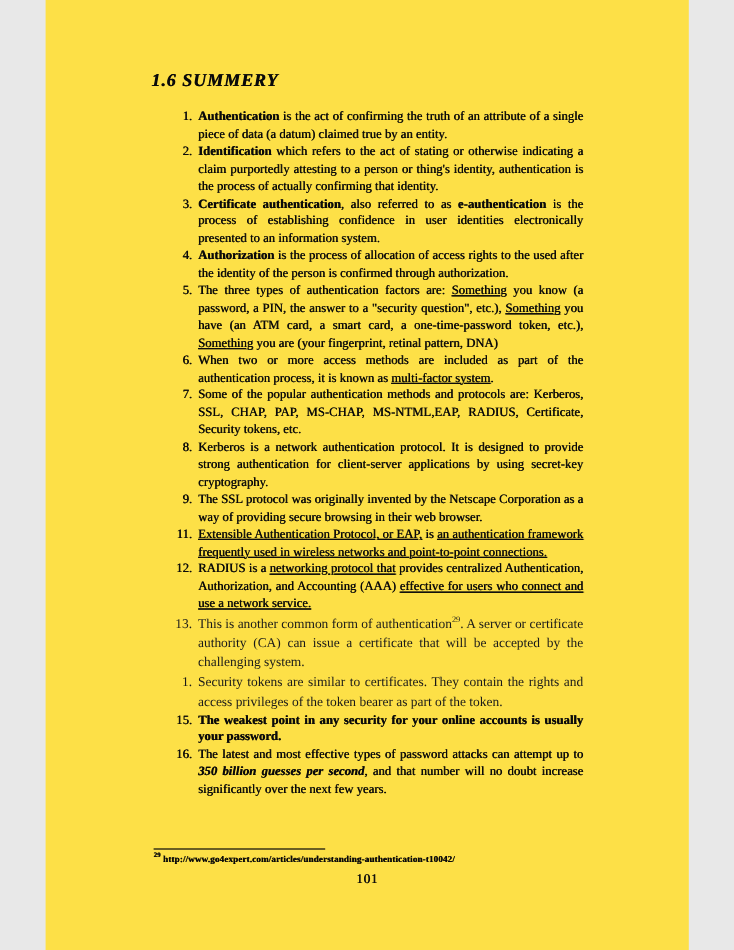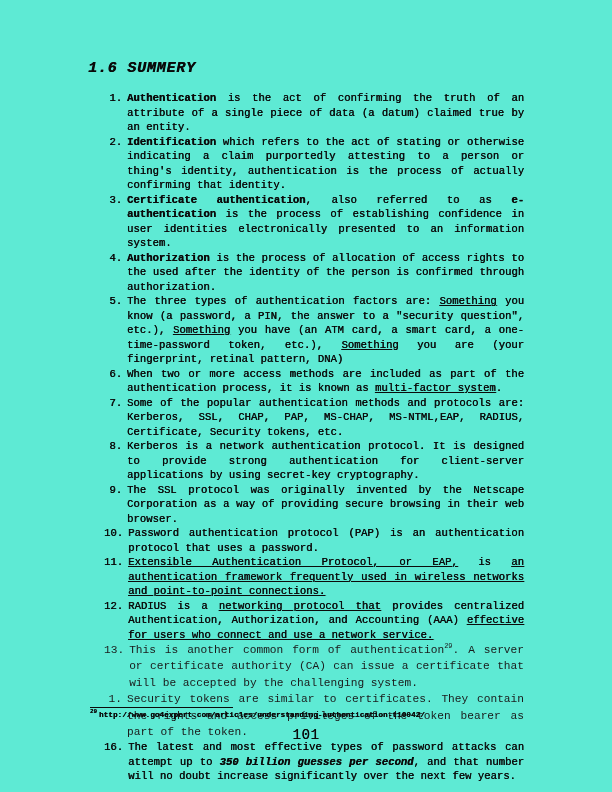--- a/index.html
+++ b/index.html
@@ -2,25 +2,25 @@
 <html><head>
 <meta charset="utf-8">
 <style>
   html, body {
     margin: 0;
     padding: 0;
     background: #e8e8e8;
   }
   .page {
     position: relative;
-    width: 612px;
+    width: 536px;
     height: 792px;
     margin: 0 auto;
-    background: #5eead4;
-    font-family: Liberation Mono, monospace;
+    background: #fde047;
+    font-family: Liberation Serif, serif;
     color: #0b0b0b;
     overflow: hidden;
   }
   .heading {
     position: absolute;
     left: 88px;
     top: 60px;
     margin: 0;
     font-size: 15px;
     font-weight: bold;
@@ -88,21 +88,21 @@
   .footnote sup {
     font-size: 5.6px;
     margin-right: 2px;
   }
   .page-number {
     position: absolute;
     left: 0;
     right: 0;
     top: 727px;
     text-align: center;
-    font-size: 14px;
+    font-size: 11px;
     letter-spacing: 0.6px;
     color: #0b0b0b;
     text-shadow: 0.3px 0 0 #0b0b0b;
   }
 </style>
 </head>
 <body>
 
 <div class="page">
 
@@ -139,38 +139,38 @@
       </div>
       <div class="item heavy">
         <span class="num">8.</span>
         <span class="txt"><span>Kerberos is a network authentication protocol. It is designed to provide strong authentication for client-server applications by using secret-key cryptography.</span></span>
       </div>
       <div class="item heavy">
         <span class="num">9.</span>
         <span class="txt"><span>The SSL protocol was originally invented by the Netscape Corporation as a way of providing secure browsing in their web browser.</span></span>
       </div>
       <div class="item heavy">
-        <span class="num">10.</span>
-        <span class="txt"><span>Password authentication protocol (PAP) is an authentication protocol that uses a password.</span></span>
-      </div>
-      <div class="item heavy">
         <span class="num">11.</span>
         <span class="txt"><span class="u">Extensible Authentication Protocol, or EAP,</span><span> is </span><span class="u">an authentication framework frequently used in wireless networks and point-to-point connections.</span></span>
       </div>
       <div class="item heavy">
         <span class="num">12.</span>
         <span class="txt"><span>RADIUS is a </span><span class="u">networking protocol that</span><span> provides centralized Authentication, Authorization, and Accounting (AAA) </span><span class="u">effective for users who connect and use a network service.</span></span>
       </div>
       <div class="item light">
         <span class="num">13.</span>
         <span class="txt"><span>This is another common form of authentication</span><sup>29</sup><span>. A server or certificate authority (CA) can issue a certificate that will be accepted by the challenging system.</span></span>
       </div>
       <div class="item light">
         <span class="num">1.</span>
         <span class="txt"><span>Security tokens are similar to certificates. They contain the rights and access privileges of the token bearer as part of the token.</span></span>
+      </div>
+      <div class="item heavy">
+        <span class="num">15.</span>
+        <span class="txt"><span class="b">The weakest point in any security for your online accounts is usually your password.</span></span>
       </div>
       <div class="item heavy">
         <span class="num">16.</span>
         <span class="txt"><span>The latest and most effective types of password attacks can attempt up to </span><span class="b i">350 billion guesses per second</span><span>, and that number will no doubt increase significantly over the next few years.</span></span>
       </div>
     </div>
 
   <div class="footnote-rule"></div>
 
   <div class="footnote">

